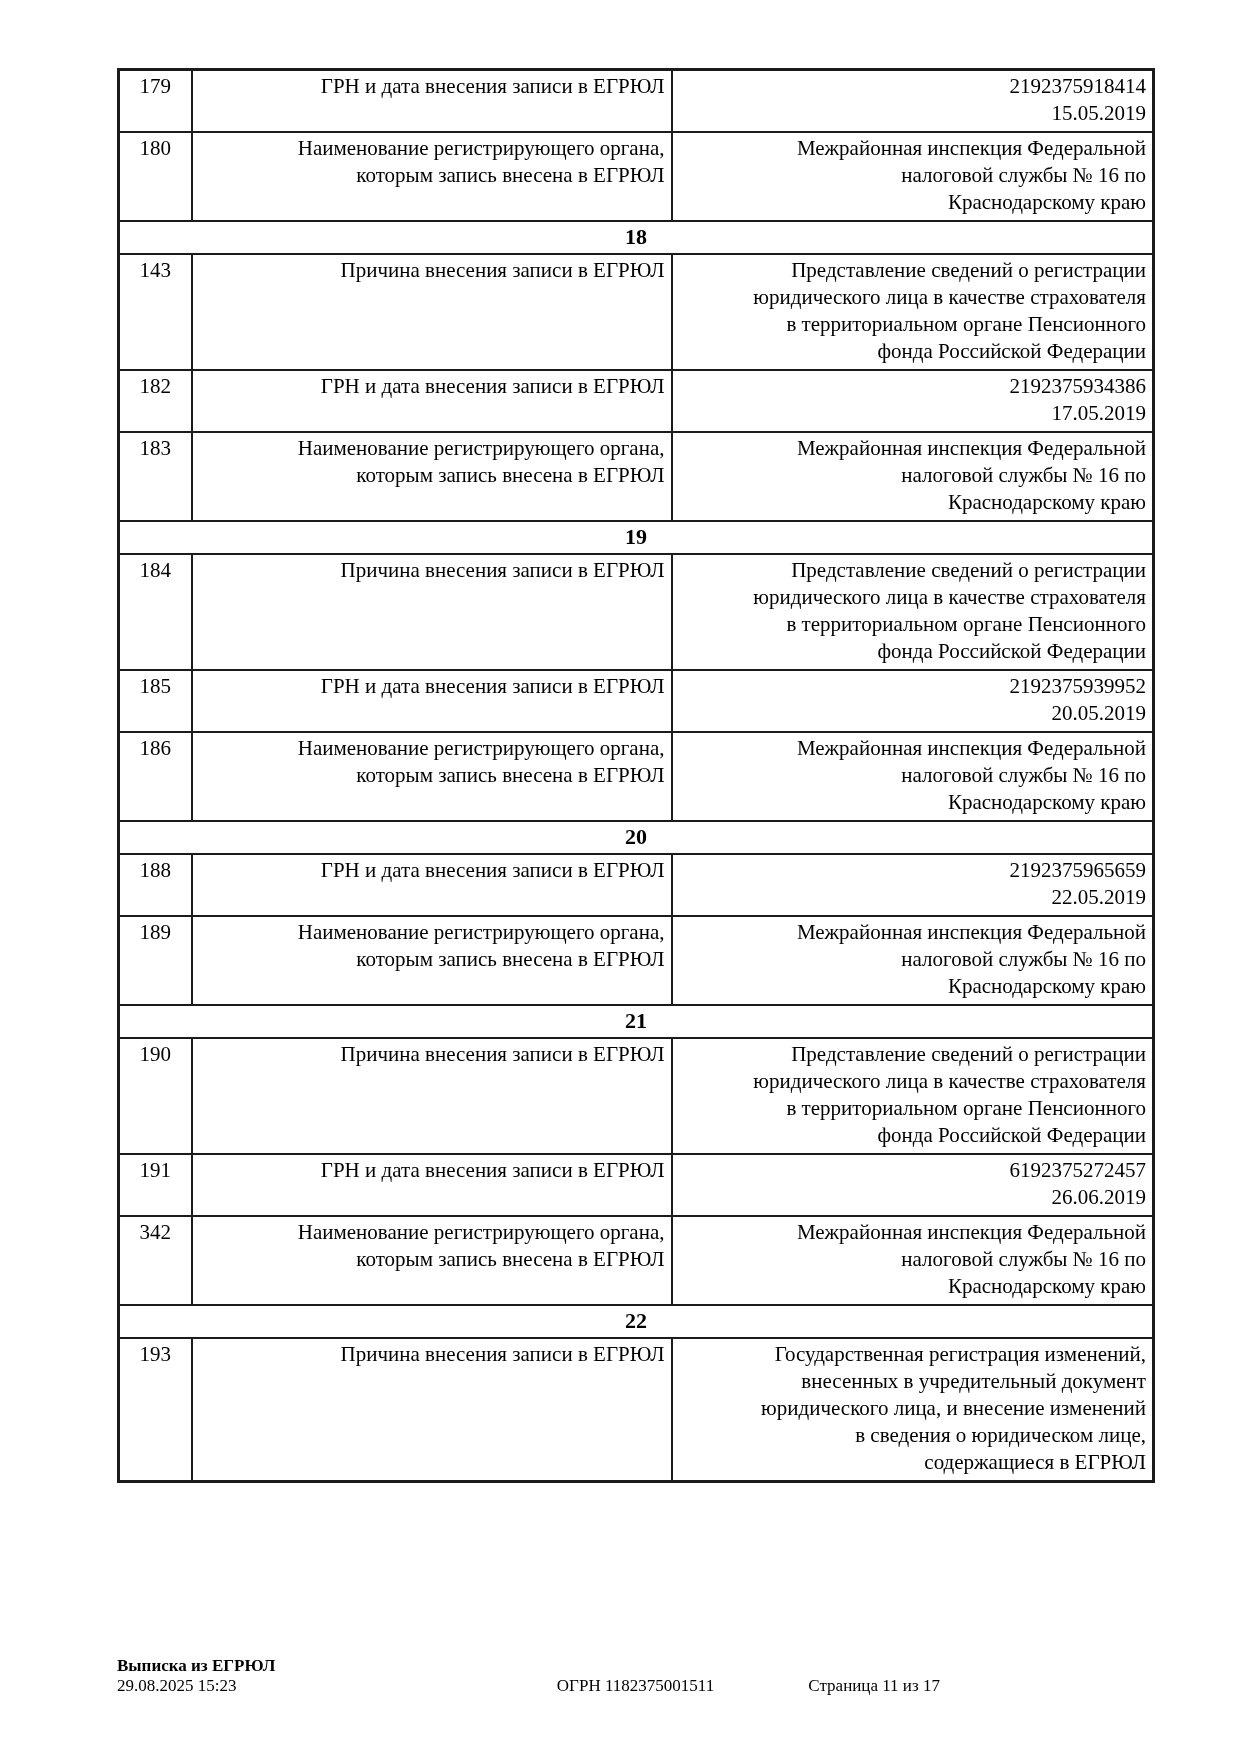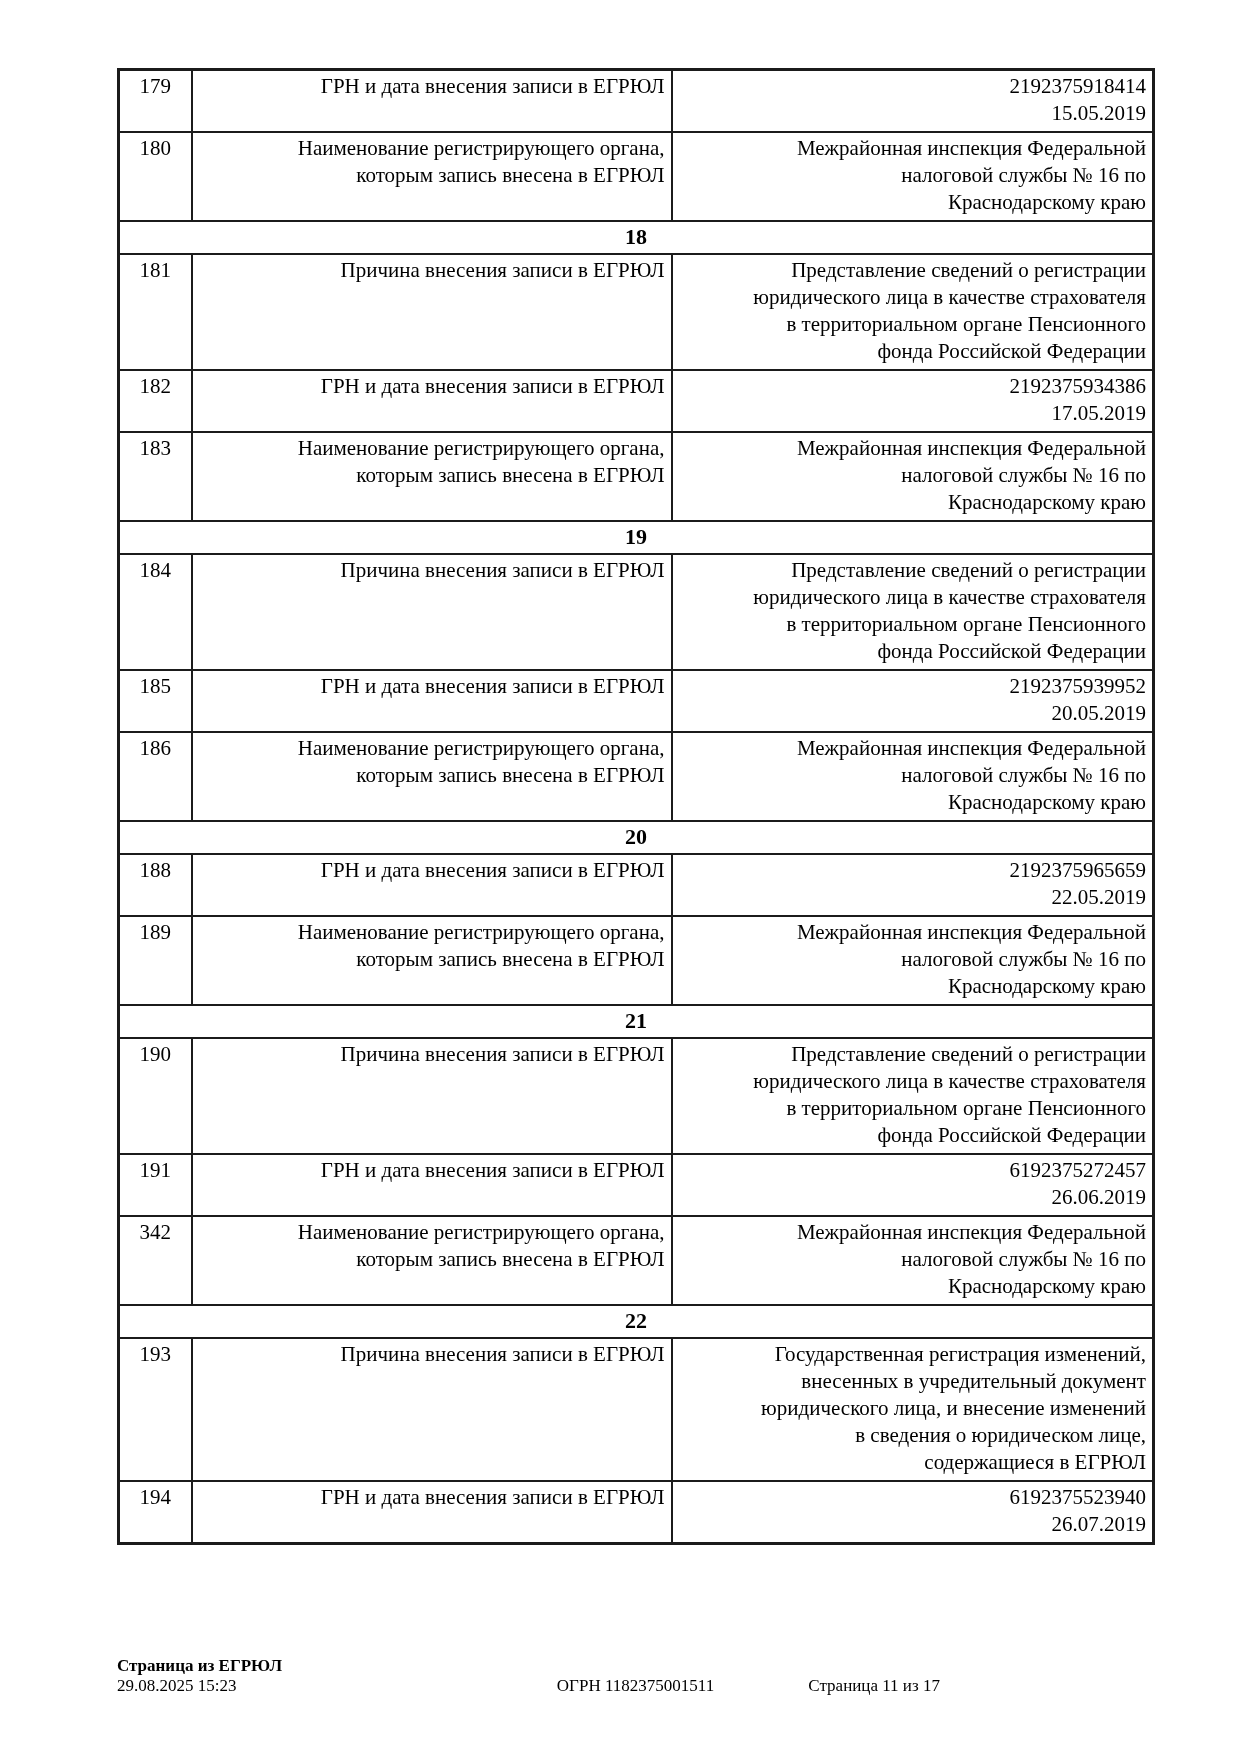--- a/index.html
+++ b/index.html
@@ -86,21 +86,21 @@
           <td class="cell-label">Наименование регистрирующего органа,
 которым запись внесена в ЕГРЮЛ</td>
           <td class="cell-value">Межрайонная инспекция Федеральной
 налоговой службы № 16 по
 Краснодарскому краю</td>
         </tr>
         <tr class="section-row">
           <td colspan="3">18</td>
         </tr>
         <tr class="data-row">
-          <td class="cell-num">181</td>
+          <td class="cell-num">143</td>
           <td class="cell-label">Причина внесения записи в ЕГРЮЛ</td>
           <td class="cell-value">Представление сведений о регистрации
 юридического лица в качестве страхователя
 в территориальном органе Пенсионного
 фонда Российской Федерации</td>
         </tr>
         <tr class="data-row">
           <td class="cell-num">182</td>
           <td class="cell-label">ГРН и дата внесения записи в ЕГРЮЛ</td>
           <td class="cell-value">2192375934386
@@ -186,31 +186,25 @@
         </tr>
         <tr class="data-row">
           <td class="cell-num">193</td>
           <td class="cell-label">Причина внесения записи в ЕГРЮЛ</td>
           <td class="cell-value">Государственная регистрация изменений,
 внесенных в учредительный документ
 юридического лица, и внесение изменений
 в сведения о юридическом лице,
 содержащиеся в ЕГРЮЛ</td>
         </tr>
-        <tr class="data-row">
-          <td class="cell-num">194</td>
-          <td class="cell-label">ГРН и дата внесения записи в ЕГРЮЛ</td>
-          <td class="cell-value">6192375523940
-26.07.2019</td>
-        </tr>
       </tbody>
   </table>
 
   <div class="footer">
     <div class="footer-left">
-      <div class="footer-doc-title">Страница из ЕГРЮЛ</div>
+      <div class="footer-doc-title">Выписка из ЕГРЮЛ</div>
       <div>29.08.2025 15:23</div>
     </div>
     <div class="footer-center">ОГРН 1182375001511</div>
     <div class="footer-right">Страница 11 из 17</div>
   </div>
 
 </div>
 
 </body></html>

